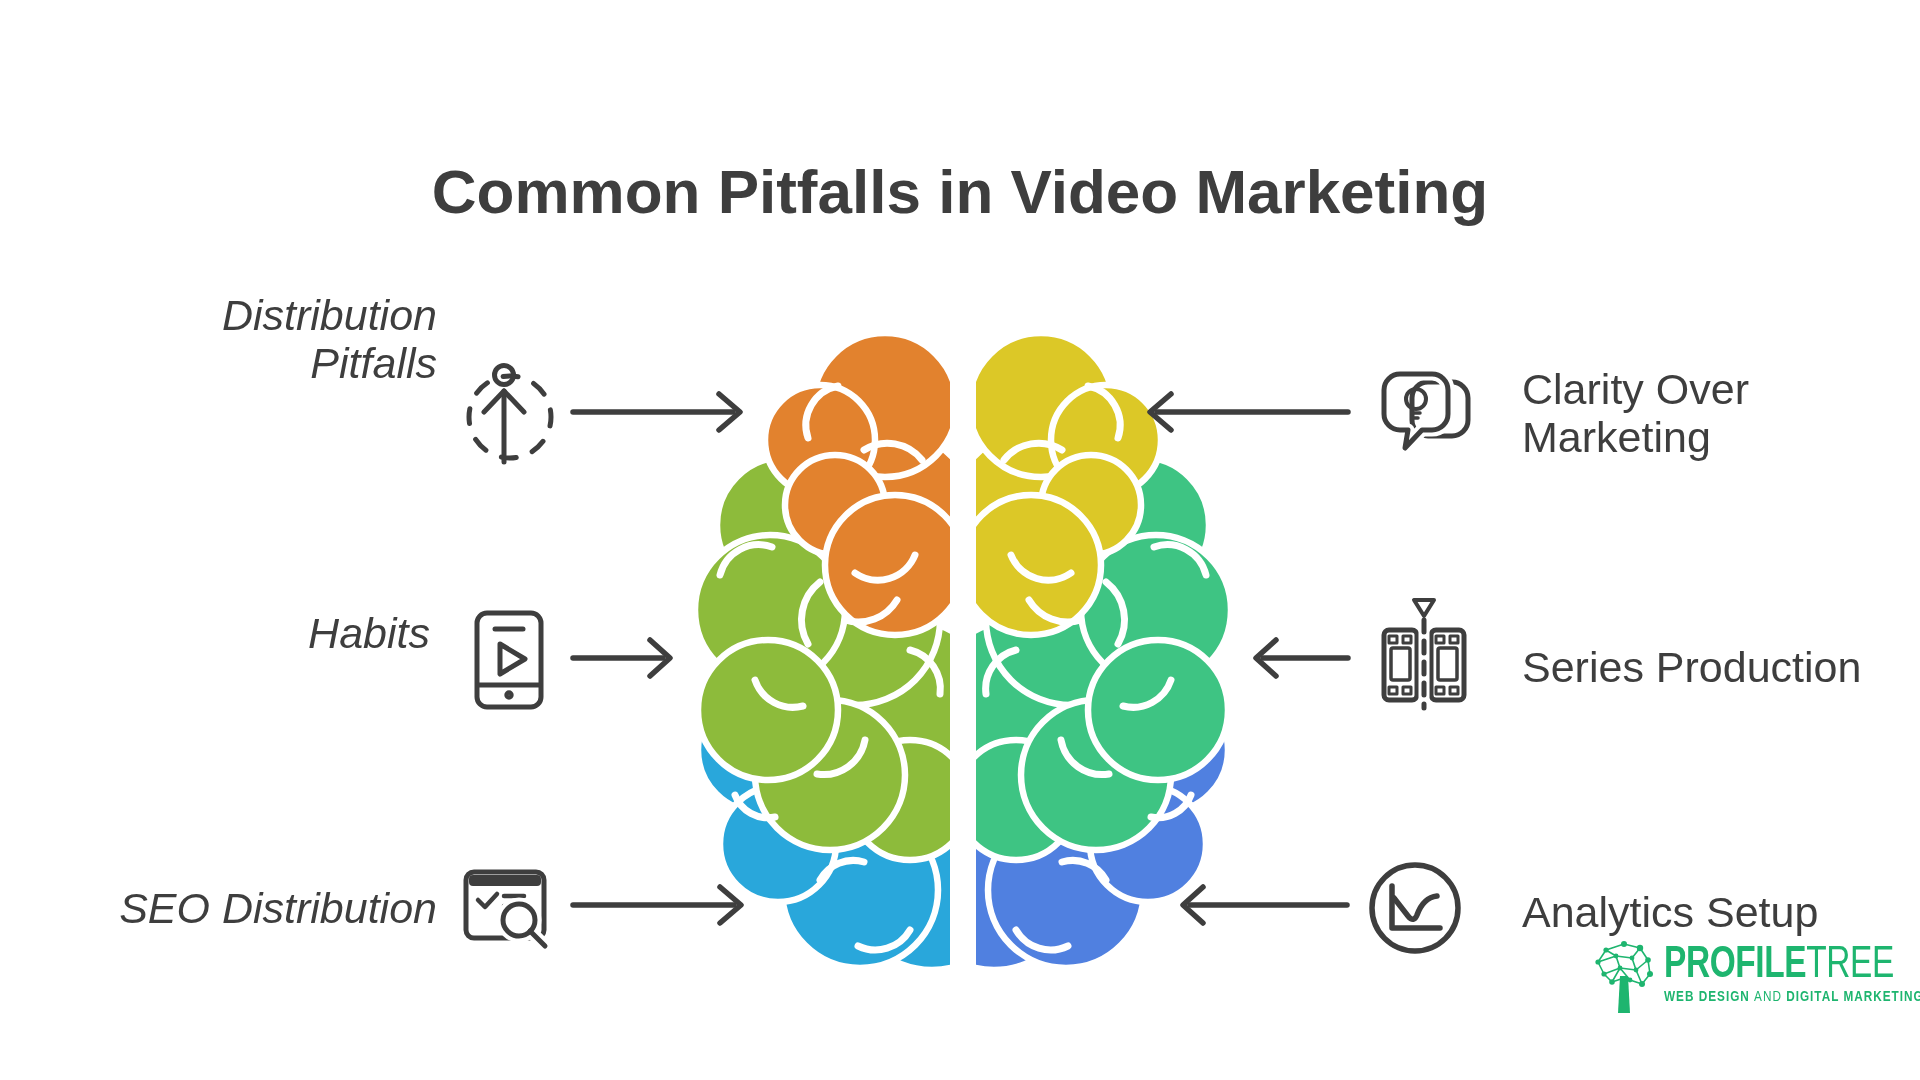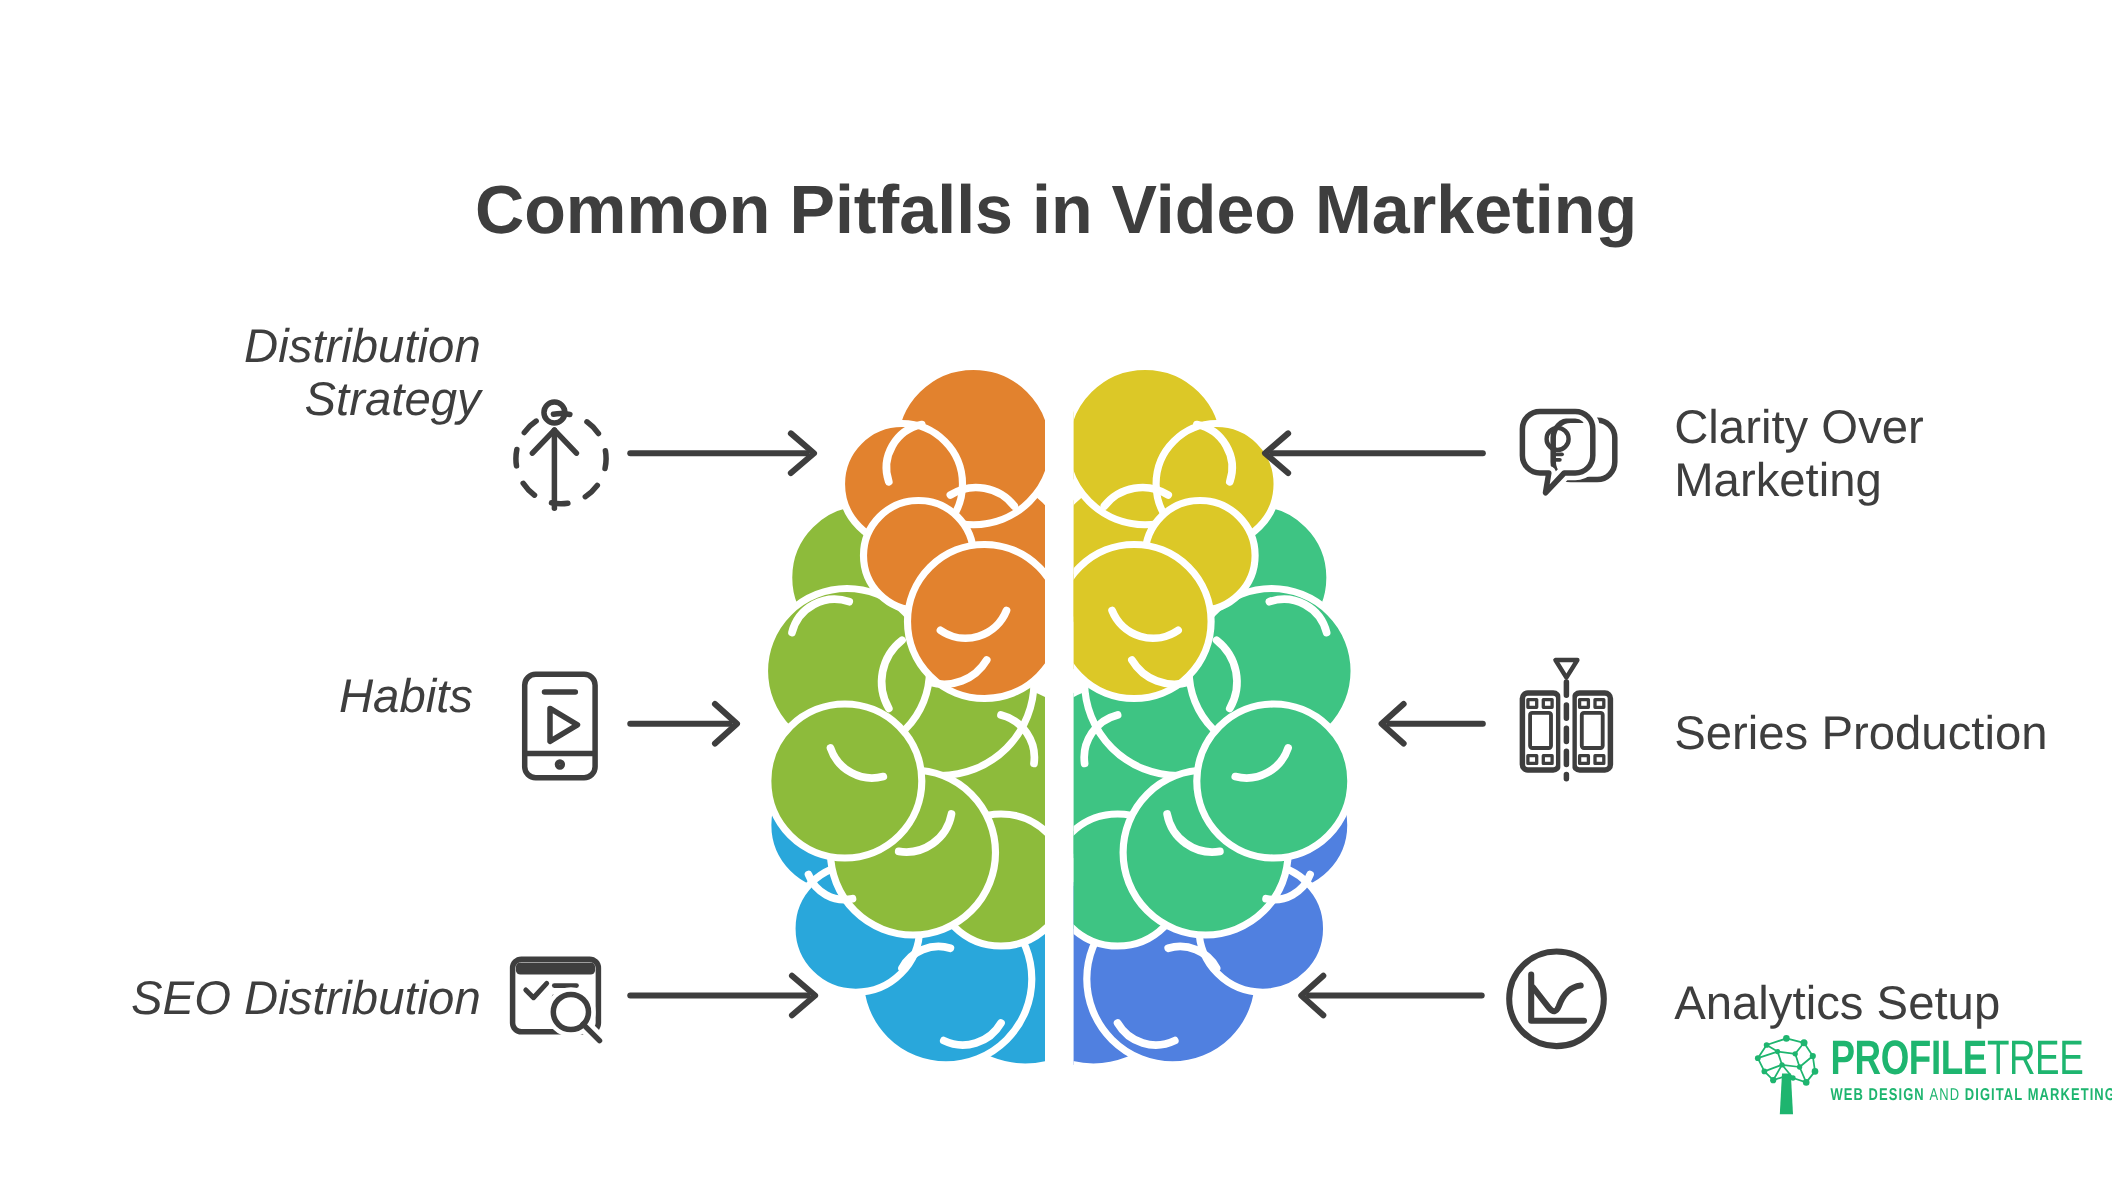--- a/index.html
+++ b/index.html
@@ -141,21 +141,21 @@
       </g>
       <g>
         <path d="M1347 905 H1190"></path>
           <path d="M1203 887 L1183 905 L1203 923"></path>
       </g>
     </g>
   </svg>
 
   <div class="abs label right-align" id="label-distribution">
     <div>Distribution</div>
-    <div>Strategy</div>
+    <div>Pitfalls</div>
   </div>
   <svg class="abs" style="left:455px;top:350px;" width="110" height="120" viewBox="0 0 110 120">
     <g fill="none" stroke-width="5" stroke-linecap="round" stroke-linejoin="round" stroke="#3E3E3E">
       <circle cx="55" cy="67" r="41" stroke-dasharray="15 17" stroke-dashoffset="6"></circle>
       <circle cx="49" cy="25" r="9.5"></circle>
       <path d="M49 112 V41"></path>
       <path d="M29 62 L49 41 L69 62"></path>
     </g>
   </svg>
 

